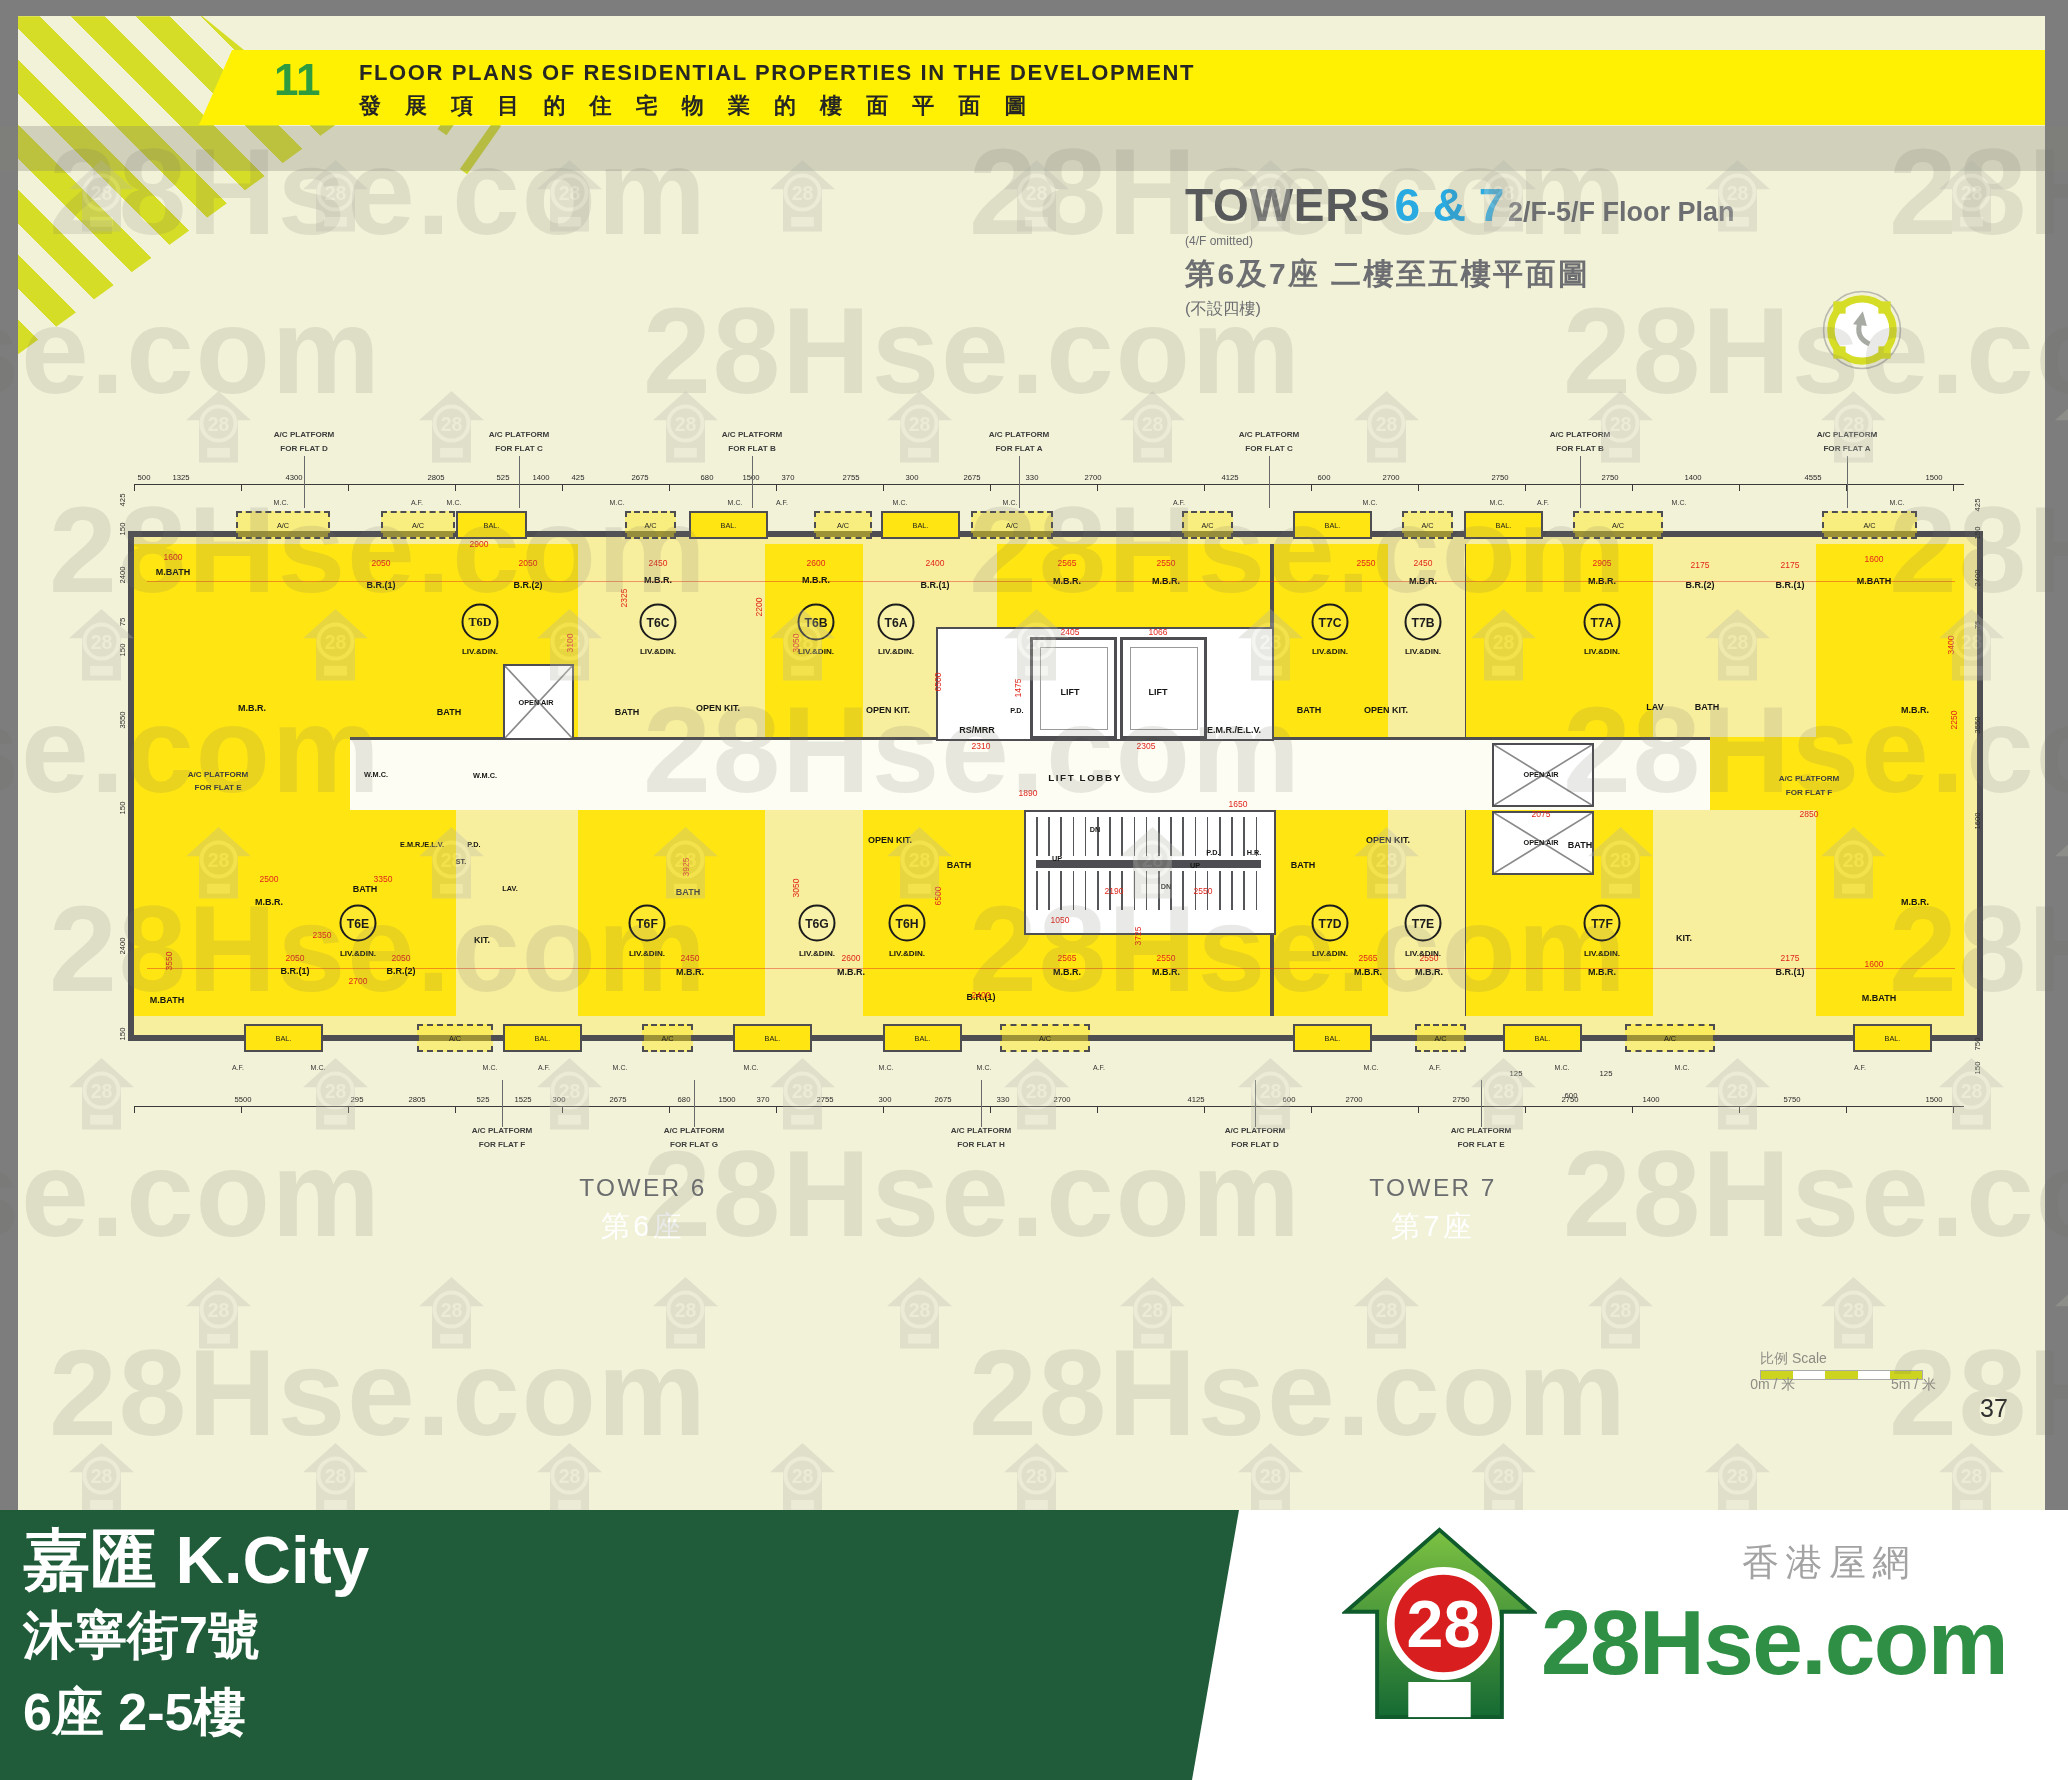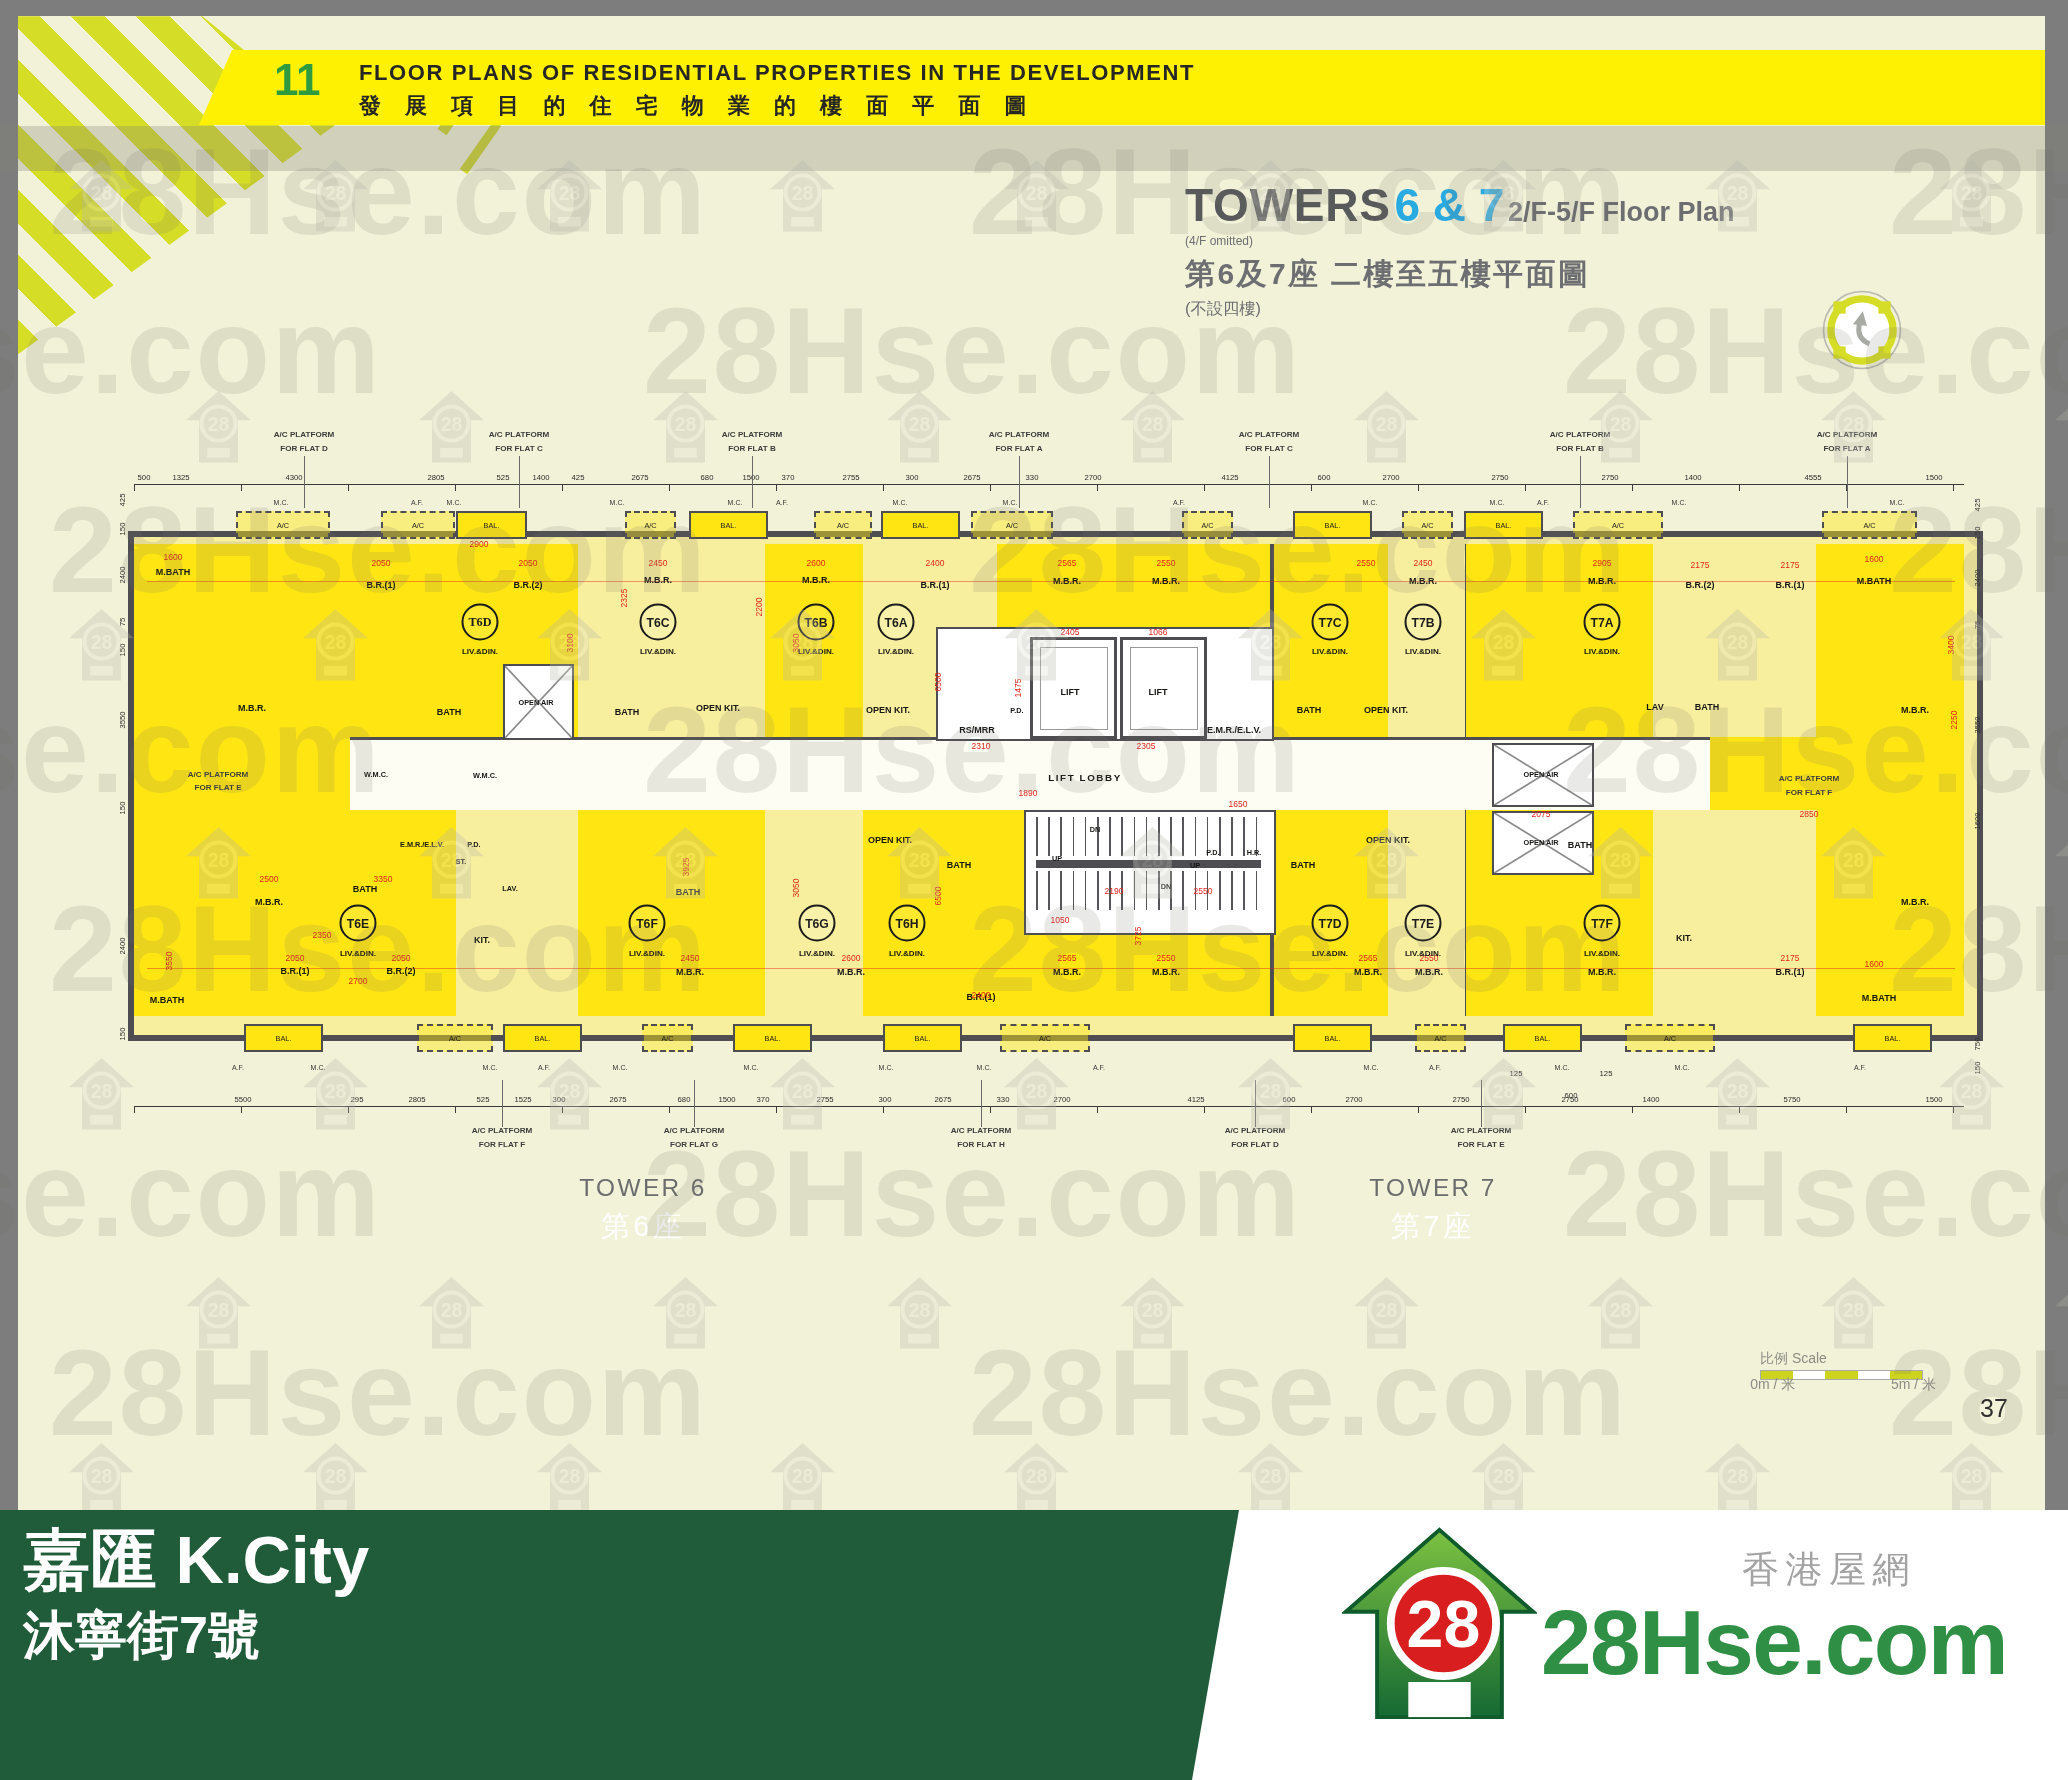--- a/index.html
+++ b/index.html
@@ -78,21 +78,21 @@
   #pageno{position:absolute;left:1980px;top:1394px;font-size:25px;color:#2f2f2f;}
   
   #compass{position:absolute;left:1817px;top:285px;width:90px;height:90px;}
   
   #footer{position:absolute;left:0;top:1510px;width:2068px;height:270px;background:#ffffff;}
   #fgreen{position:absolute;left:0;top:0;width:1246px;height:270px;background:#215c3a;
      clip-path:polygon(0 0,1239px 0,1192px 270px,0 270px);}
   .f1{position:absolute;left:23px;top:4.9px;font-size:67px;font-weight:bold;color:#fff;}
   .f2{position:absolute;left:23px;top:91px;font-size:52px;font-weight:bold;color:#fff;}
   .f3{position:absolute;left:23px;top:168px;font-size:52px;font-weight:bold;color:#fff;}
-  #brandzh{position:absolute;left:1742px;top:35px;width:228px;font-size:37px;color:#a3a3a3;letter-spacing:6.5px;}
+  #brandzh{position:absolute;left:1742px;top:28px;width:228px;font-size:37px;color:#a3a3a3;letter-spacing:6.5px;}
   #brandtxt{position:absolute;left:1541px;top:81px;font-size:91px;font-weight:bold;color:#2e8f45;letter-spacing:-1.6px;}
   #logohouse{position:absolute;left:1342px;top:16.3px;width:195px;height:195px;}
 </style>
 </head>
 <body>
 
 <div id="page">
 
   <div id="doc"></div>
 
@@ -982,20 +982,21 @@
           <circle cx="40" cy="40" r="21" fill="none" stroke="#dcdcd2" stroke-width="5"></circle>
           <text x="40" y="49" text-anchor="middle" font-size="24" font-weight="bold" fill="#dcdcd2" font-family="Liberation Sans, sans-serif">28</text>
           <rect x="26" y="70" width="28" height="12" fill="#dcdcd2"></rect>
         </svg></div>
     </div>
 
   <div id="footer">
     <div id="fgreen">
       <div class="f1">嘉匯 K.City</div>
       <div class="f2">沐寧街7號</div>
+      <div class="f3">6座 2-5樓</div>
     </div>
     <svg id="logohouse" viewBox="0 0 100 100">
       <defs>
           <linearGradient id="hg" x1="0" y1="0" x2="0" y2="1">
         <stop offset="0" stop-color="#7cc242"></stop>
             <stop offset="1" stop-color="#156a33"></stop>
           </linearGradient>
         </defs>
       <path d="M50 2 L98 44 L82 44 L82 98 L18 98 L18 44 L2 44 Z" fill="url(#hg)" stroke="#0f5b2c" stroke-width="2"></path>
       <rect x="34" y="80" width="32" height="18" fill="#ffffff"></rect>

